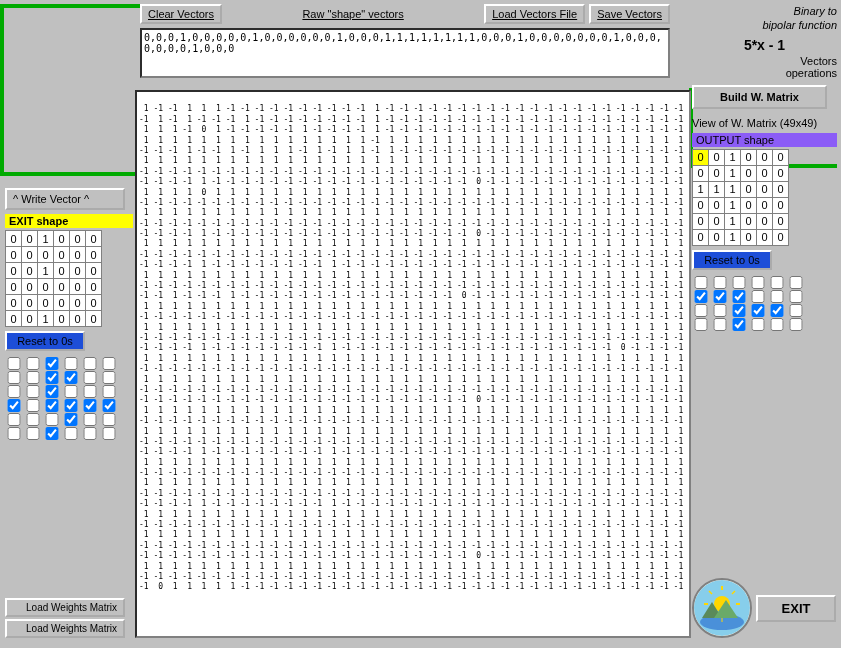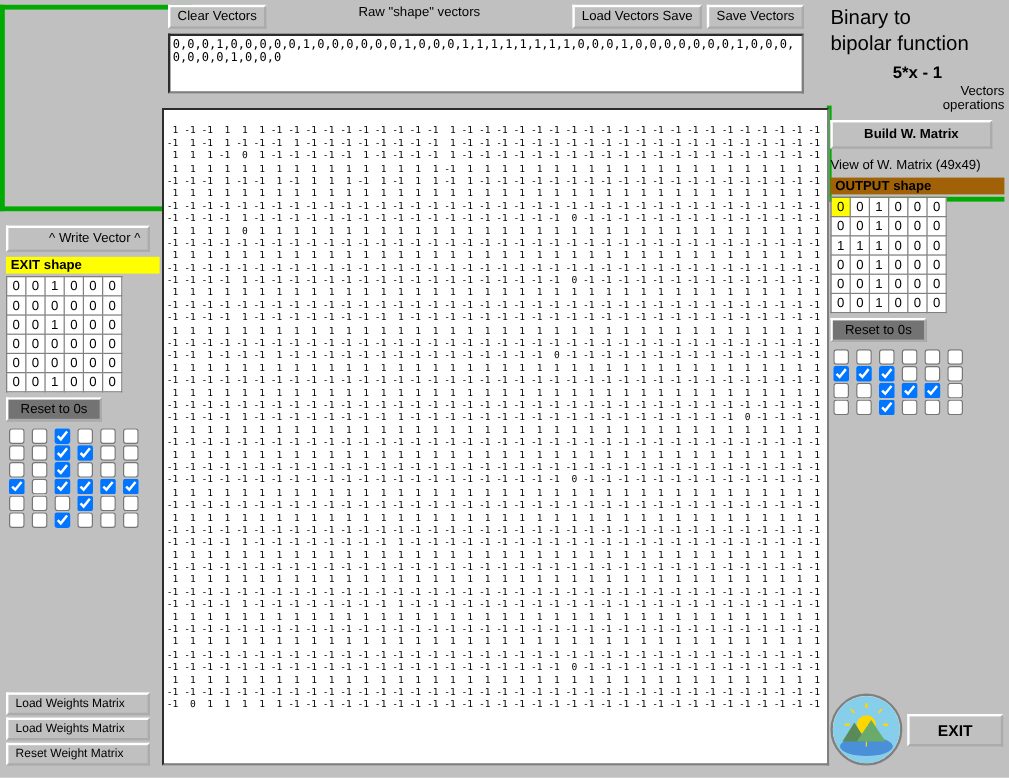--- a/index.html
+++ b/index.html
@@ -37,21 +37,21 @@
       resize: none;
       overflow-y: auto;
     }
     .write-vector-btn {
       background: #c0c0c0;
       border: 2px outset #ffffff;
       padding: 3px 6px;
       font-size: 11px;
       cursor: pointer;
       width: 120px;
-      text-align: right;
+      text-align: left;
       margin-bottom: 4px;
     }
     .input-shape-label {
       background: #ffff00;
       font-weight: bold;
       font-size: 11px;
       padding: 1px 4px;
       margin-bottom: 2px;
       text-align: left;
     }
@@ -61,41 +61,41 @@
     }
     .grid-table td {
       width: 16px;
       height: 16px;
       text-align: center;
       font-size: 11px;
       border: 1px solid #808080;
       background: white;
     }
     .reset-btn {
-      background: #737373;
+      background: #1d4ed8;
       border: 2px outset #ffffff;
       padding: 2px 6px;
       font-size: 11px;
       cursor: pointer;
       width: 80px;
       margin-bottom: 6px;
     }
 
     
     .bottom-left-btns {
       position: absolute;
       bottom: 10px;
       left: 5px;
       display: flex;
       flex-direction: column;
       gap: 2px;
     }
     .bottom-left-btns .btn {
       width: 120px;
-      text-align: left;
+      text-align: right;
       font-size: 10px;
     }
 
     
     .matrix-area {
       position: absolute;
       top: 90px;
       left: 135px;
       right: 150px;
       bottom: 10px;
@@ -113,24 +113,25 @@
     }
 
     
     .right-panel {
       position: absolute;
       top: 4px;
       right: 4px;
       width: 145px;
     }
     .binary-label {
-      font-size: 17px;
-      text-align: left;
+      font-size: 11px;
+      text-align: right;
       line-height: 1.3;
       margin-bottom: 4px;
+      font-style: italic;
     }
     .formula {
       font-size: 14px;
       font-weight: bold;
       text-align: center;
     }
     .build-w-btn {
       background: #c0c0c0;
       border: 2px outset #ffffff;
       padding: 4px 8px;
@@ -150,22 +151,22 @@
       border: 2px outset #ffffff;
       padding: 3px 8px;
       font-size: 11px;
       font-weight: bold;
       cursor: pointer;
       width: 135px;
       text-align: center;
       margin-bottom: 6px;
     }
     .output-shape-label {
-      background: #a16207;
-      font-weight: bold;
+      background: #8b5cf6;
+      font-weight: normal;
       font-size: 11px;
       padding: 1px 4px;
       margin-bottom: 2px;
     }
     .output-grid-table {
       border-collapse: collapse;
       margin-bottom: 4px;
     }
     .output-grid-table td {
       width: 16px;
@@ -227,24 +228,24 @@
 <div class="main-container">
 
   <div style="position:absolute;top:4px;left:0;width:4px;height:172px;background:#00aa00;"></div>
   <div style="position:absolute;top:4px;left:0;width:160px;height:4px;background:#00aa00;"></div>
   <div style="position:absolute;top:172px;left:0;width:135px;height:4px;background:#00aa00;"></div>
 
   <div style="position:absolute;top:88px;right:148px;width:4px;height:80px;background:#00aa00;"></div>
   <div style="position:absolute;top:164px;right:4px;width:150px;height:4px;background:#00aa00;"></div>
 
   <div style="position:absolute;top:4px;left:140px;width:530px;">
-    <div style="display:flex;align-items:flex-start;gap:4px;margin-bottom:4px;">
+    <div style="display:flex;align-items:center;gap:4px;margin-bottom:4px;text-decoration:underline;">
       <button class="btn">Clear Vectors</button>
       <span style="flex:1;text-align:center;font-size:11px;">Raw "shape" vectors</span>
-      <button class="btn">Load Vectors Save</button>
+      <button class="btn">Load Vectors File</button>
       <button class="btn">Save Vectors</button>
     </div>
     <div style="position:relative;">
       <textarea class="vectors-input" style="">0,0,0,1,0,0,0,0,0,1,0,0,0,0,0,0,1,0,0,0,1,1,1,1,1,1,1,1,0,0,0,1,0,0,0,0,0,0,0,1,0,0,0,0,0,0,0,1,0,0,0</textarea>
     </div>
   </div>
 
   <div class="matrix-area">
     <div class="matrix-content">
  1 -1 -1  1  1  1 -1 -1 -1 -1 -1 -1 -1 -1 -1 -1  1 -1 -1 -1 -1 -1 -1 -1 -1 -1 -1 -1 -1 -1 -1 -1 -1 -1 -1 -1 -1 -1 -1 -1 -1 -1 -1 -1 -1 -1 -1 -1 -1
@@ -391,21 +392,20 @@
       <input type="checkbox" checked="" style="">
       <input type="checkbox" style="">
       <input type="checkbox" style="">
       <input type="checkbox" style="">
     </div>
   </div>
 
   <div class="bottom-left-btns">
     <button class="btn">Load Weights Matrix</button>
     <button class="btn">Load Weights Matrix</button>
-    <button class="btn">Reset Weight Matrix</button>
   </div>
 
   <div class="right-panel">
     <div class="binary-label">
       <span>Binary to<br>bipolar function</span>
     </div>
     <div class="formula">5*x - 1</div>
     <div style="text-align:right;font-size:11px;margin-bottom:6px;margin-top:2px;">Vectors<br>operations</div>
     <button class="build-w-btn">Build W. Matrix</button>
     <div class="w-matrix-label">View of W. Matrix (49x49)</div>

